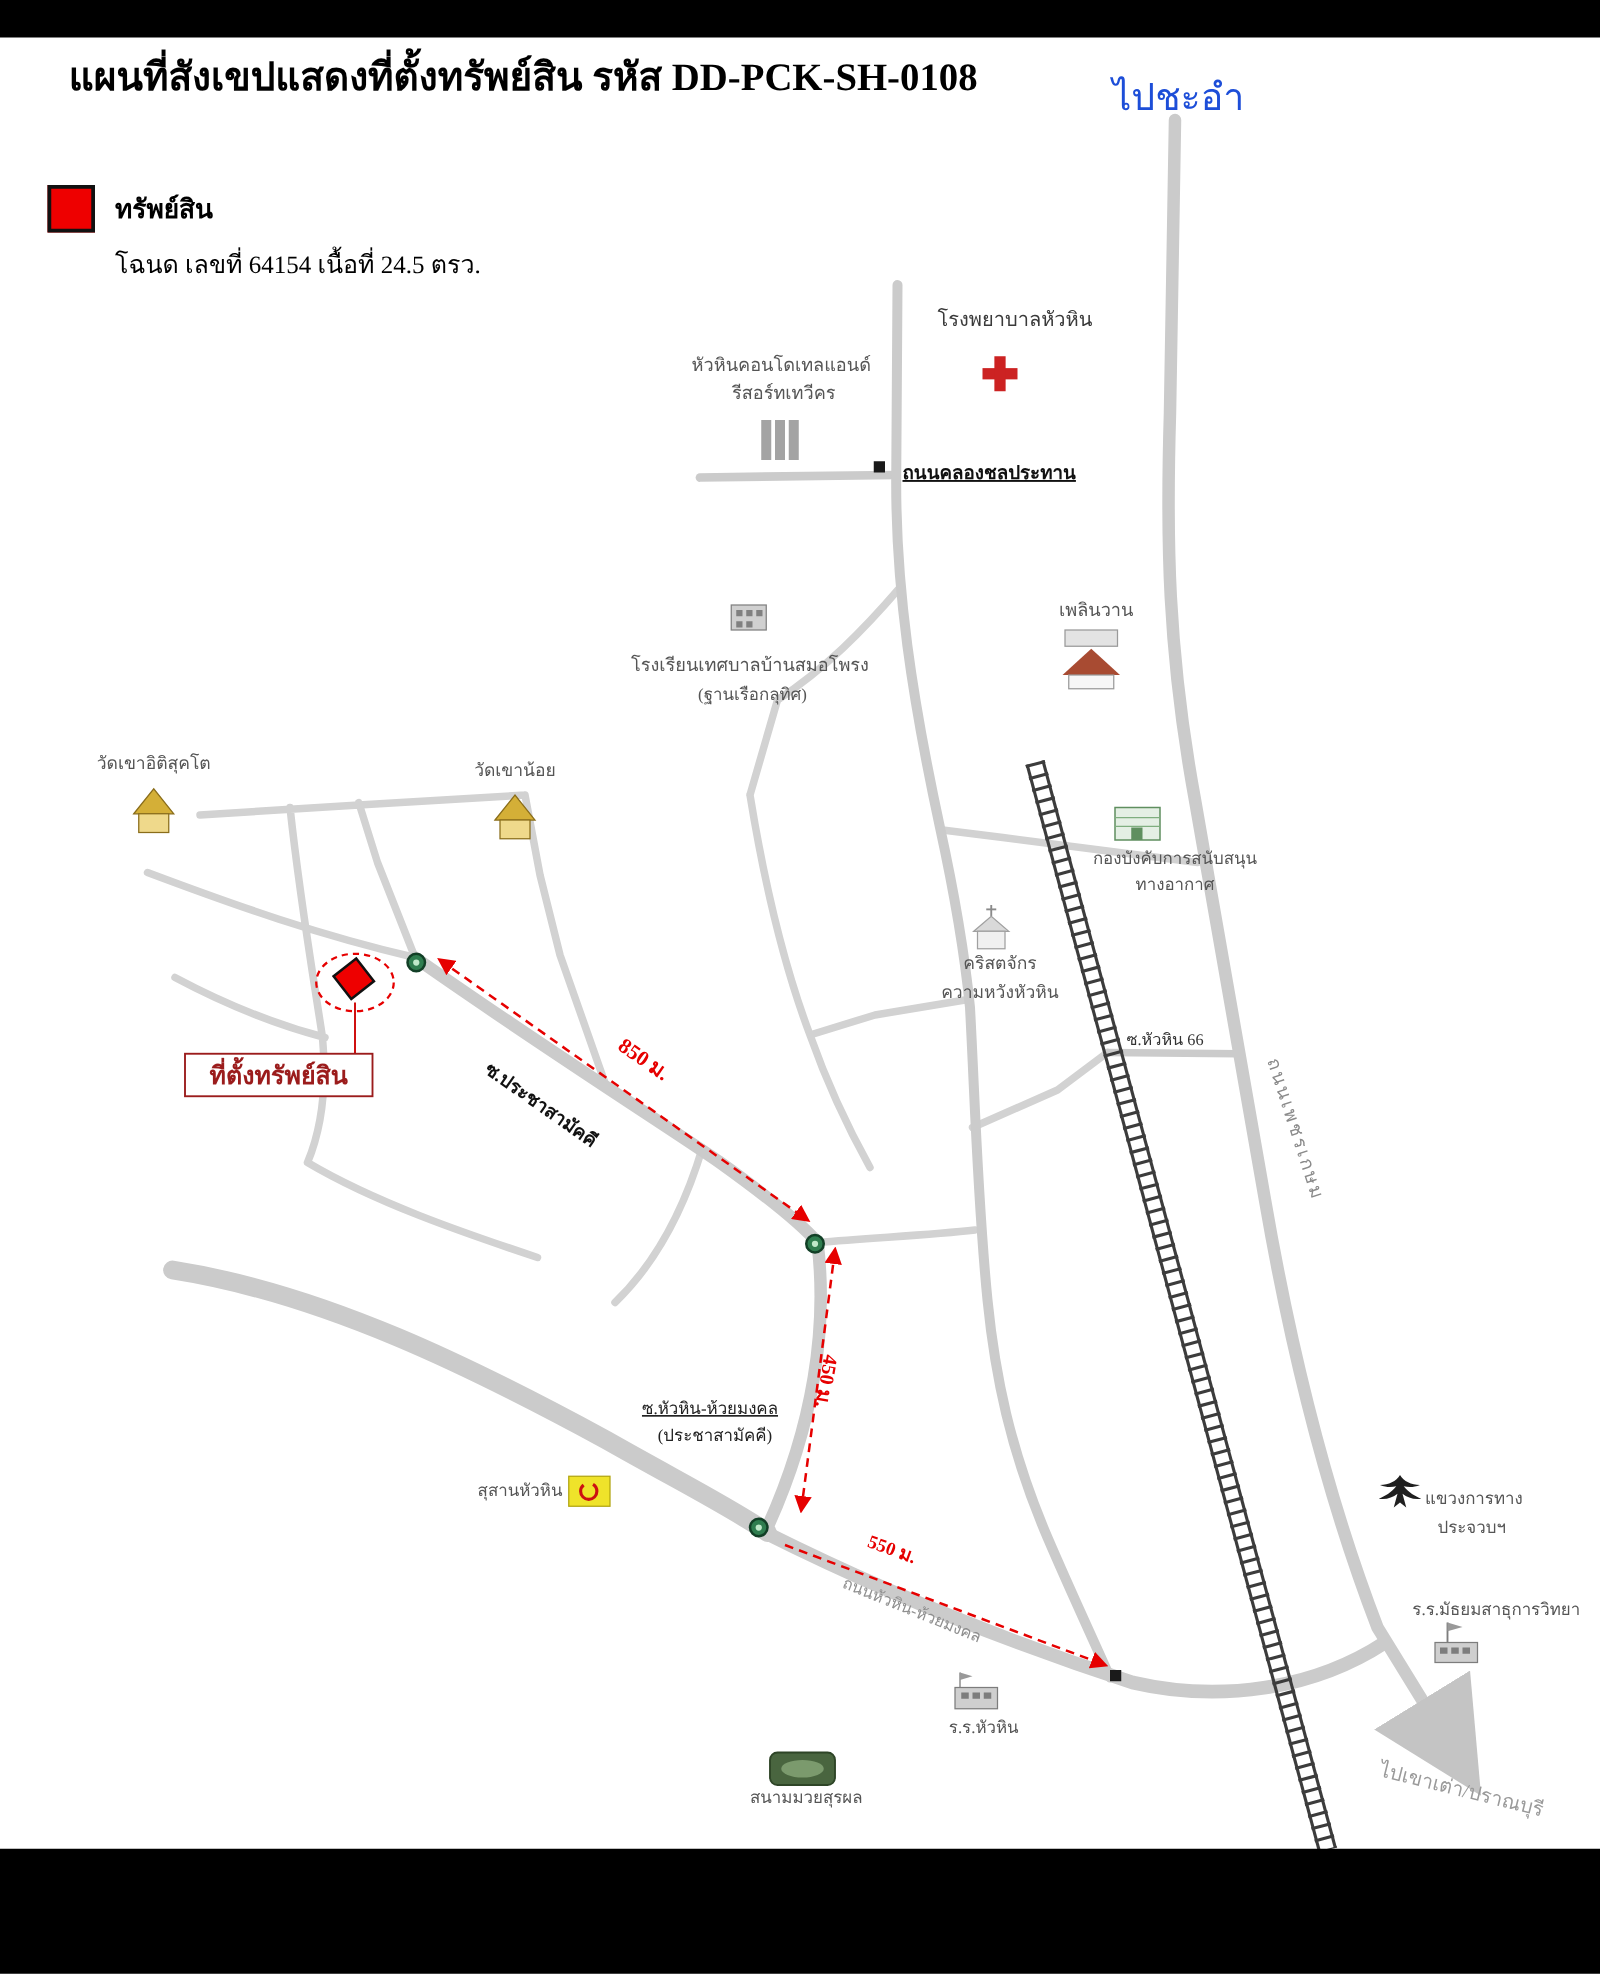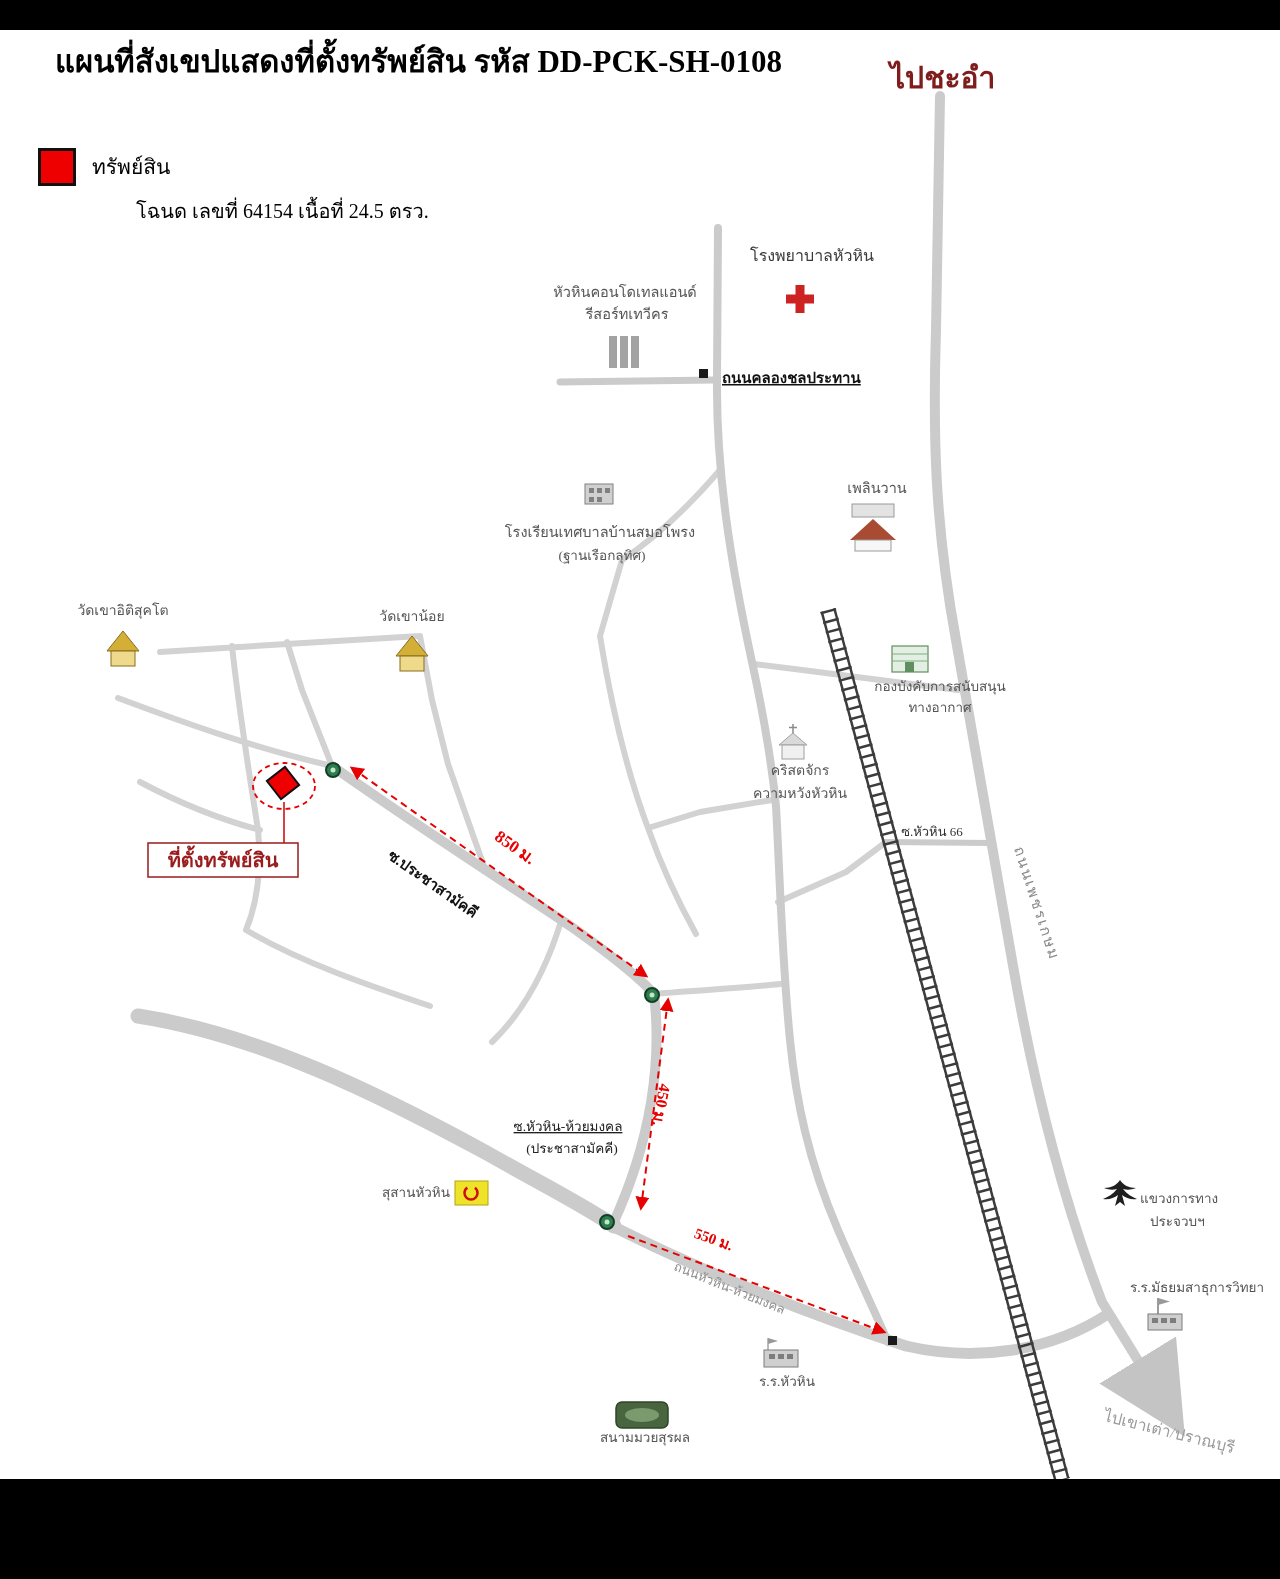--- a/index.html
+++ b/index.html
@@ -7,27 +7,27 @@
     width:1280px; height:1579px; position:relative; background:#ffffff;
     font-family:"Liberation Serif", serif; overflow:hidden;
   }
   .bar { position:absolute; left:0; width:1280px; background:#000; }
   .bar.top { top:0; height:30px; }
   .bar.bottom { top:1479px; height:100px; }
   .page-title {
     position:absolute; left:55px; top:36px; font-weight:bold; font-size:31px; color:#000;
   }
   .dir-north {
-    position:absolute; left:890px; top:54px; font-size:30px; color:#7f1d1d;font-weight:bold;
+    position:absolute; left:890px; top:54px; font-size:30px; color:#1d4ed8;
   }
   .legend { position:absolute; left:38px; top:148px; display:flex; align-items:flex-start; }
   .legend-swatch { width:32px; height:32px; background:#ee0000; border:3px solid #111; }
   .legend-text { margin-left:16px; }
-  .legend-title { font-weight:normal; font-size:21px; color:#000; padding-top:2px; }
-  .legend-deed { font-size:20px; color:#000; margin-top:12px;margin-left:44px; }
+  .legend-title { font-weight:bold; font-size:21px; color:#000; padding-top:2px; }
+  .legend-deed { font-size:20px; color:#000; margin-top:12px; }
   svg.map { position:absolute; left:0; top:0; }
   svg text { font-family:"Liberation Serif", serif; }
   .lbl { fill:#555555; }
   .road { fill:none; stroke:#cbcbcb; stroke-linecap:round; stroke-linejoin:round; }
   .road-minor { fill:none; stroke:#d2d2d2; stroke-linecap:round; stroke-linejoin:round; }
   .red-dash { stroke:#e60000; stroke-width:2; stroke-dasharray:7 5; fill:none; }
 </style>
 </head>
 <body>
 

